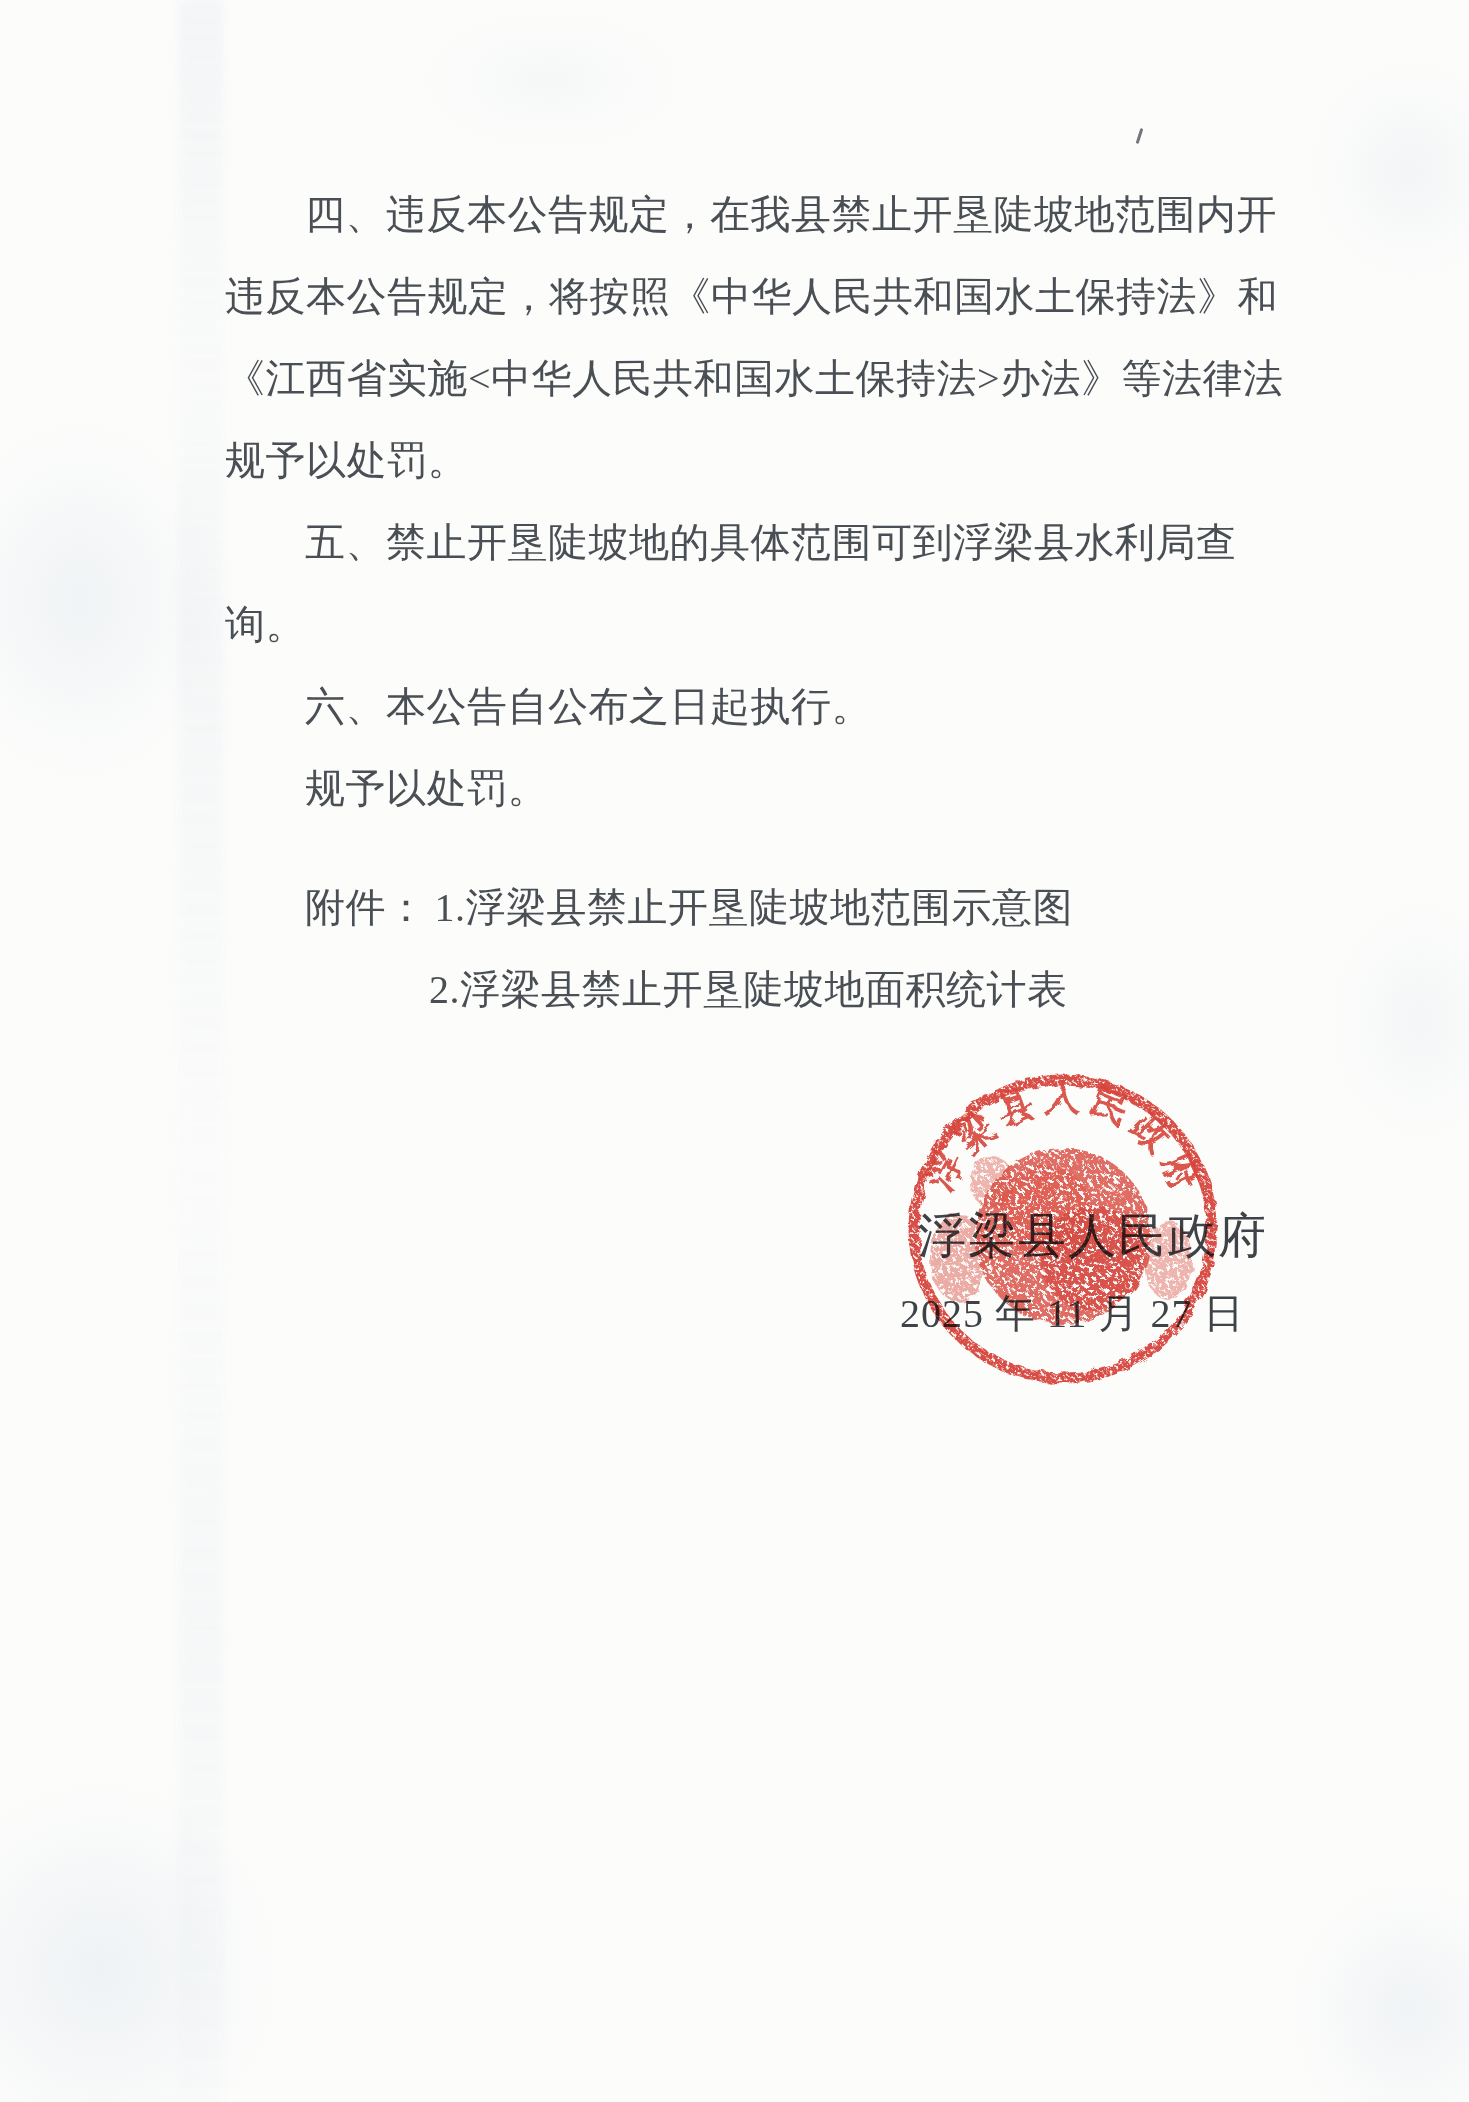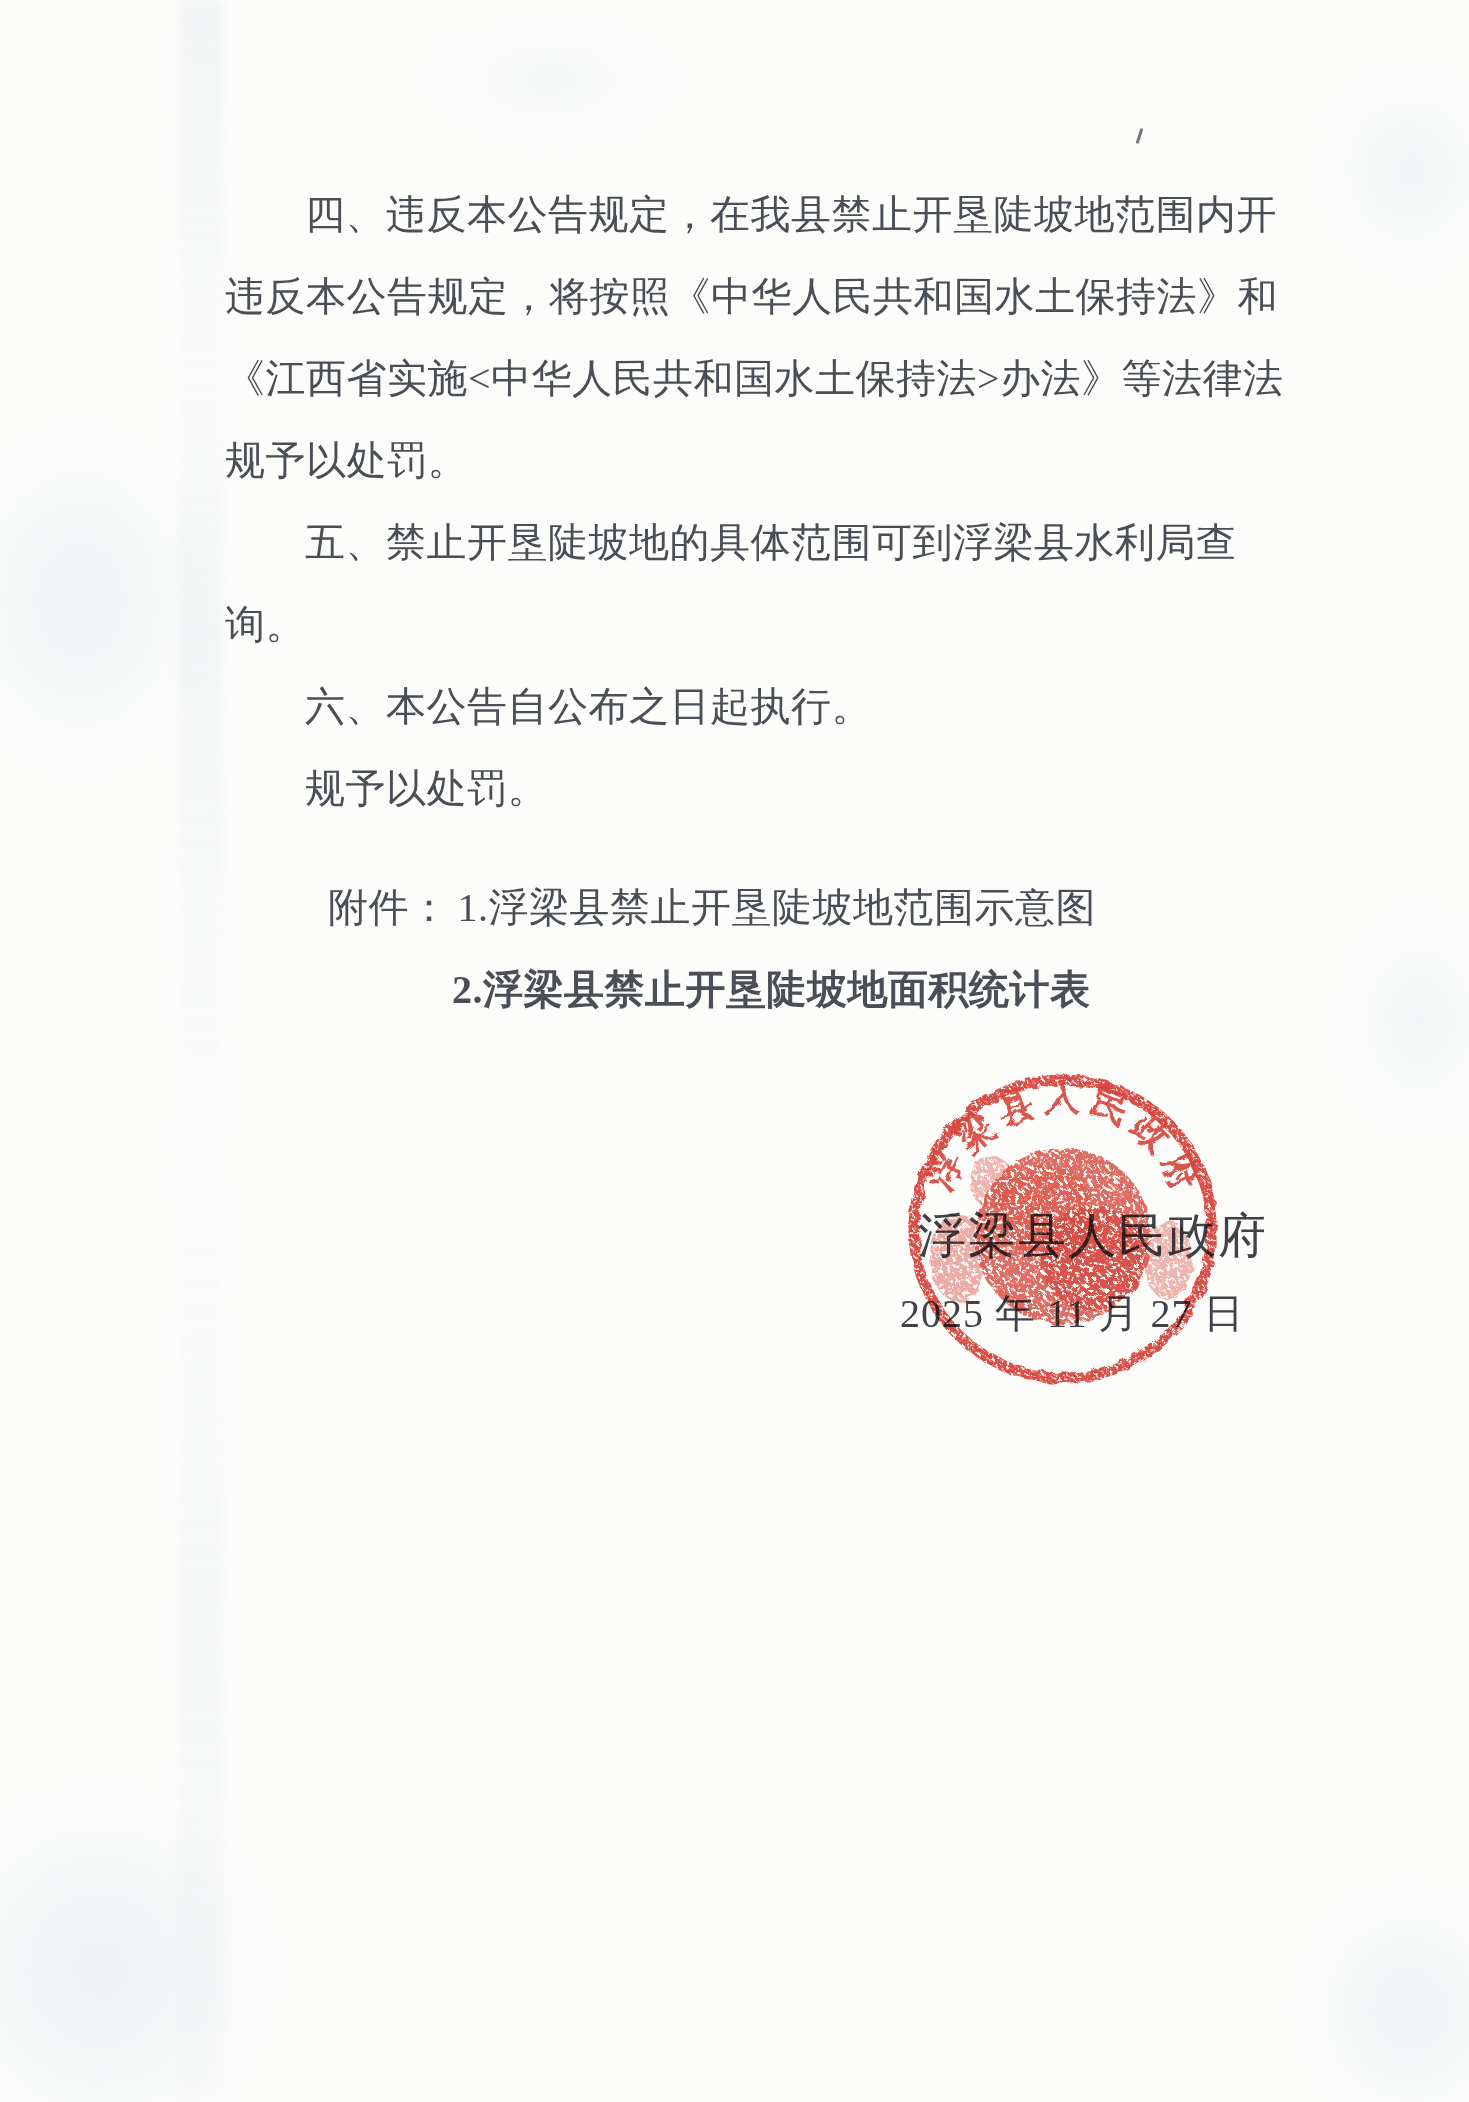--- a/index.html
+++ b/index.html
@@ -52,22 +52,22 @@
   }
   .line { white-space: nowrap; }
   .line.indent { text-indent: 80px; }
 
   
   .attachments {
     position: absolute; left: 305px; top: 867px;
     font-size: 40px; line-height: 82px;
     color: #4a4f55; letter-spacing: 0.5px;
   }
-  .att-row { white-space: nowrap; margin-left: 23px; }
-  .att-row.att-indent { padding-left: 124px; font-weight: bold; }
+  .att-row { white-space: nowrap; }
+  .att-row.att-indent { padding-left: 124px; }
   .att-label { padding-right: 8px; }
 
   
   .seal {
     position: absolute; left: 896px; top: 1062px;
     width: 334px; height: 334px;
     mix-blend-mode: multiply;
   }
 
   

